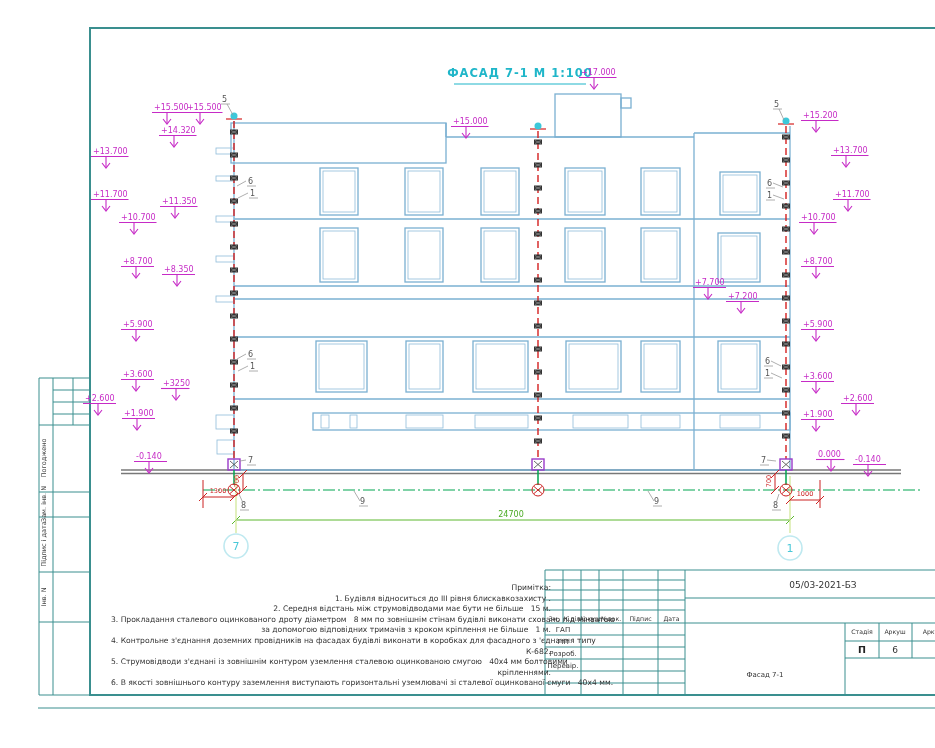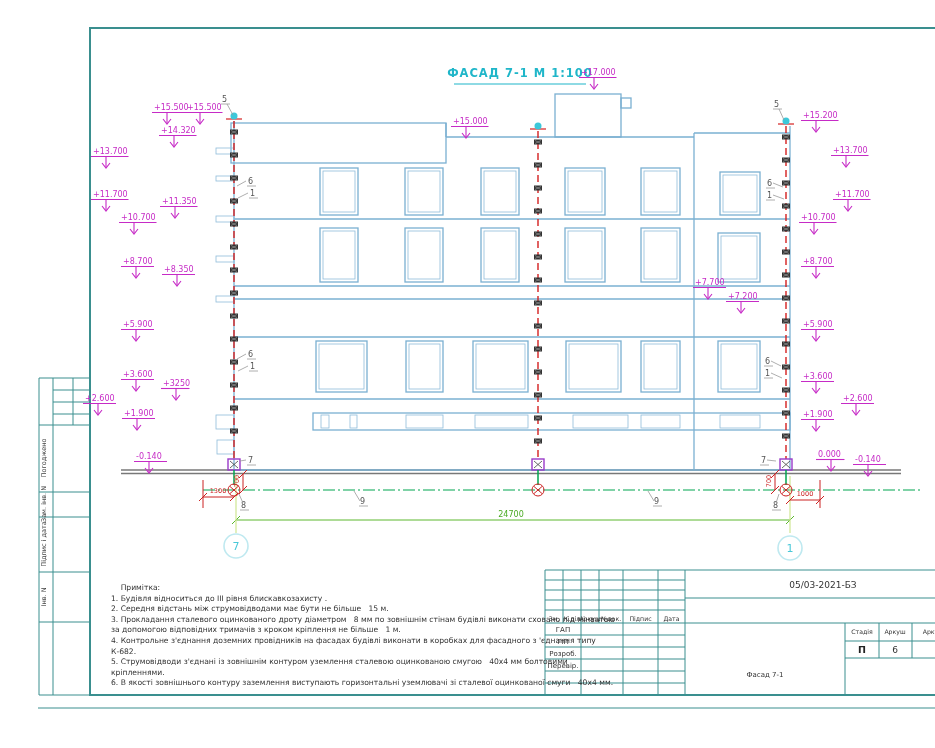--- a/index.html
+++ b/index.html
@@ -26,21 +26,21 @@
   .tl{stroke:#1fb6c9;stroke-width:1.2;}
   .axn{fill:#49c8d8;font-size:11px;}
   .ax{stroke:#bfe9f0;stroke-width:1.6;fill:#fff;}
   .stamp{fill:#333;font-size:7px;}
   .stamph{fill:#333;font-size:6.2px;}
   .docnum{fill:#333;font-size:9px;}
   .big{fill:#222;font-size:9.5px;font-weight:bold;}
   .side{fill:#444;font-size:6.5px;}
   .pur{stroke:#9a3bc9;stroke-width:1.4;fill:none;}
   #notes{position:absolute;left:78px;top:583px;width:440px;color:#333;
-         font-size:7.6px;line-height:10.6px;white-space:pre;}
+         font-size:7.6px;line-height:10.6px;white-space:pre;text-align:right;}
 </style>
 </head>
 <body>
 
 <div id="page">
   <svg id="dwg" width="935" height="748" viewBox="0 0 935 748">
 
     <rect x="57" y="28" width="871" height="667" class="frame"></rect>
     <path class="teal" d="M5 708 H930"></path>
 

